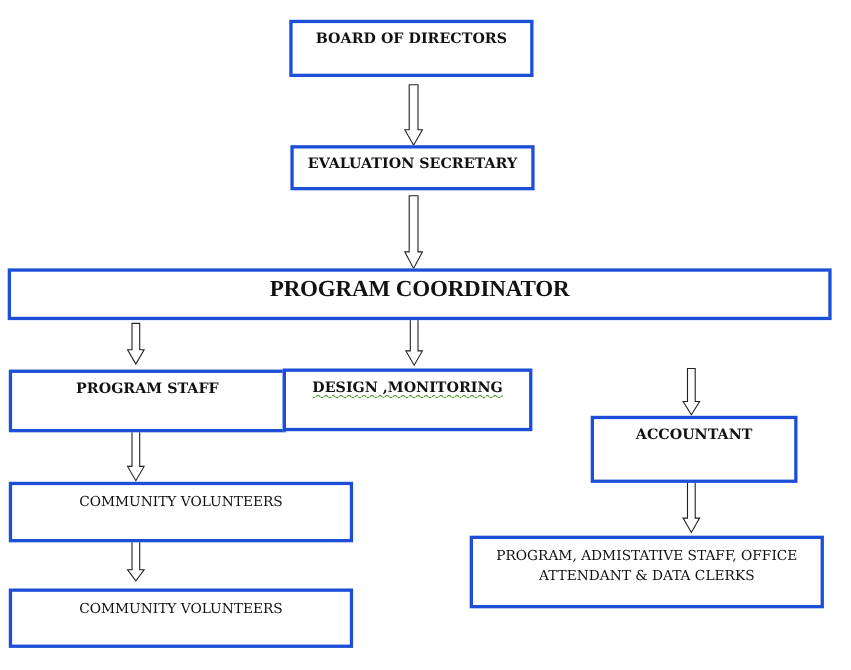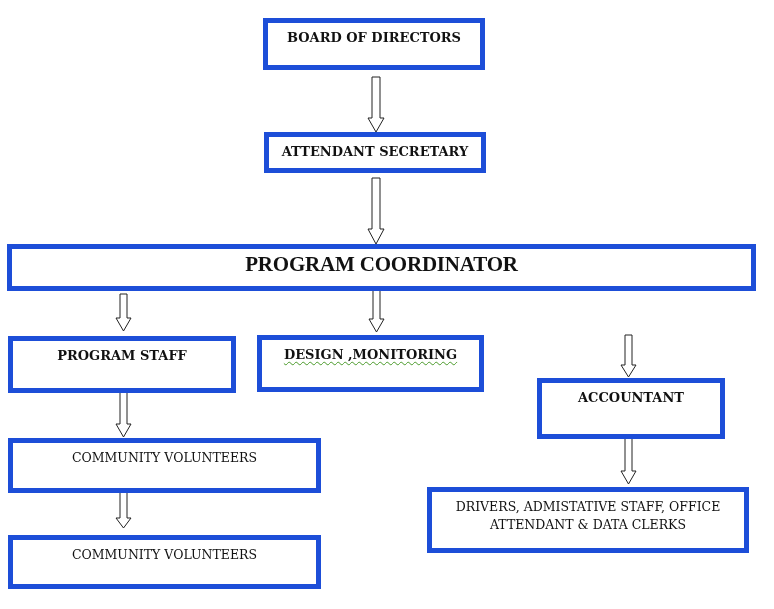--- a/index.html
+++ b/index.html
@@ -1,20 +1,20 @@
 <!DOCTYPE html>
 <html><head>
   <meta charset="utf-8">
   <style>
     html, body { margin: 0; padding: 0; background: #ffffff; }
     body { width: 774px; height: 609px; position: relative; overflow: hidden; }
     .box {
       position: absolute;
       box-sizing: border-box;
-      border: 5px solid #1d4ed8;
+      border: 3px solid #1d4ed8;
       background: #ffffff;
       text-align: center;
       color: #111111;
       font-family: "DejaVu Serif", "Liberation Serif", serif;
       font-size: 12.5px;
       line-height: 18px;
     }
     .box.bold { font-weight: bold; font-size: 13px; }
     .box .lbl { display: block; padding-top: 6px; }
     .box.narrow .lbl { font-family: "Liberation Serif", serif; font-size: 21px; letter-spacing: -0.2px; }
@@ -34,28 +34,28 @@
   <path d="M120,392 L127,392 L127,424 L131,424 L123.5,437 L116,424 L120,424 Z"></path>
   <path d="M120,488 L127,488 L127,518 L131,518 L123.5,528 L116,518 L120,518 Z"></path>
   <path d="M625,437 L632,437 L632,471 L636,471 L628.5,484 L621,471 L625,471 Z"></path>
 </svg>
 
 <div class="box bold" style="left:263px; top:18px; width:222px; height:52px;">
   <span class="lbl">BOARD OF DIRECTORS</span>
 </div>
 
 <div class="box bold" style="left:264px; top:132px; width:222px; height:41px;">
-  <span class="lbl">ATTENDANT SECRETARY</span>
+  <span class="lbl">EVALUATION SECRETARY</span>
 </div>
 
 <div class="box bold narrow" style="left:7px; top:244px; width:749px; height:47px;">
   <span class="lbl">PROGRAM COORDINATOR</span>
 </div>
 
-<div class="box bold" style="left:8px; top:336px; width:228px; height:57px;">
+<div class="box bold" style="left:8px; top:336px; width:252px; height:57px;">
   <span class="lbl">PROGRAM STAFF</span>
 </div>
 
 <div class="box bold" style="left:257px; top:335px; width:227px; height:57px;">
   <span class="lbl" style="padding-top:6px;">
     <span class="squiggle">DESIGN ,MONITORING</span><br>
   </span>
 </div>
 
 <div class="box bold" style="left:537px; top:378px; width:188px; height:61px;">
@@ -65,16 +65,16 @@
 <div class="box" style="left:8px; top:438px; width:313px; height:55px;">
   <span class="lbl">COMMUNITY VOLUNTEERS</span>
 </div>
 
 <div class="box" style="left:8px; top:535px; width:313px; height:54px;">
   <span class="lbl">COMMUNITY VOLUNTEERS</span>
 </div>
 
 <div class="box" style="left:427px; top:487px; width:322px; height:66px;">
   <span class="lbl" style="padding-top:6px;">
-    <span>DRIVERS, ADMISTATIVE STAFF, OFFICE</span><br>
+    <span>PROGRAM, ADMISTATIVE STAFF, OFFICE</span><br>
     <span>ATTENDANT &amp; DATA CLERKS</span>
   </span>
 </div>
 
 </body></html>

